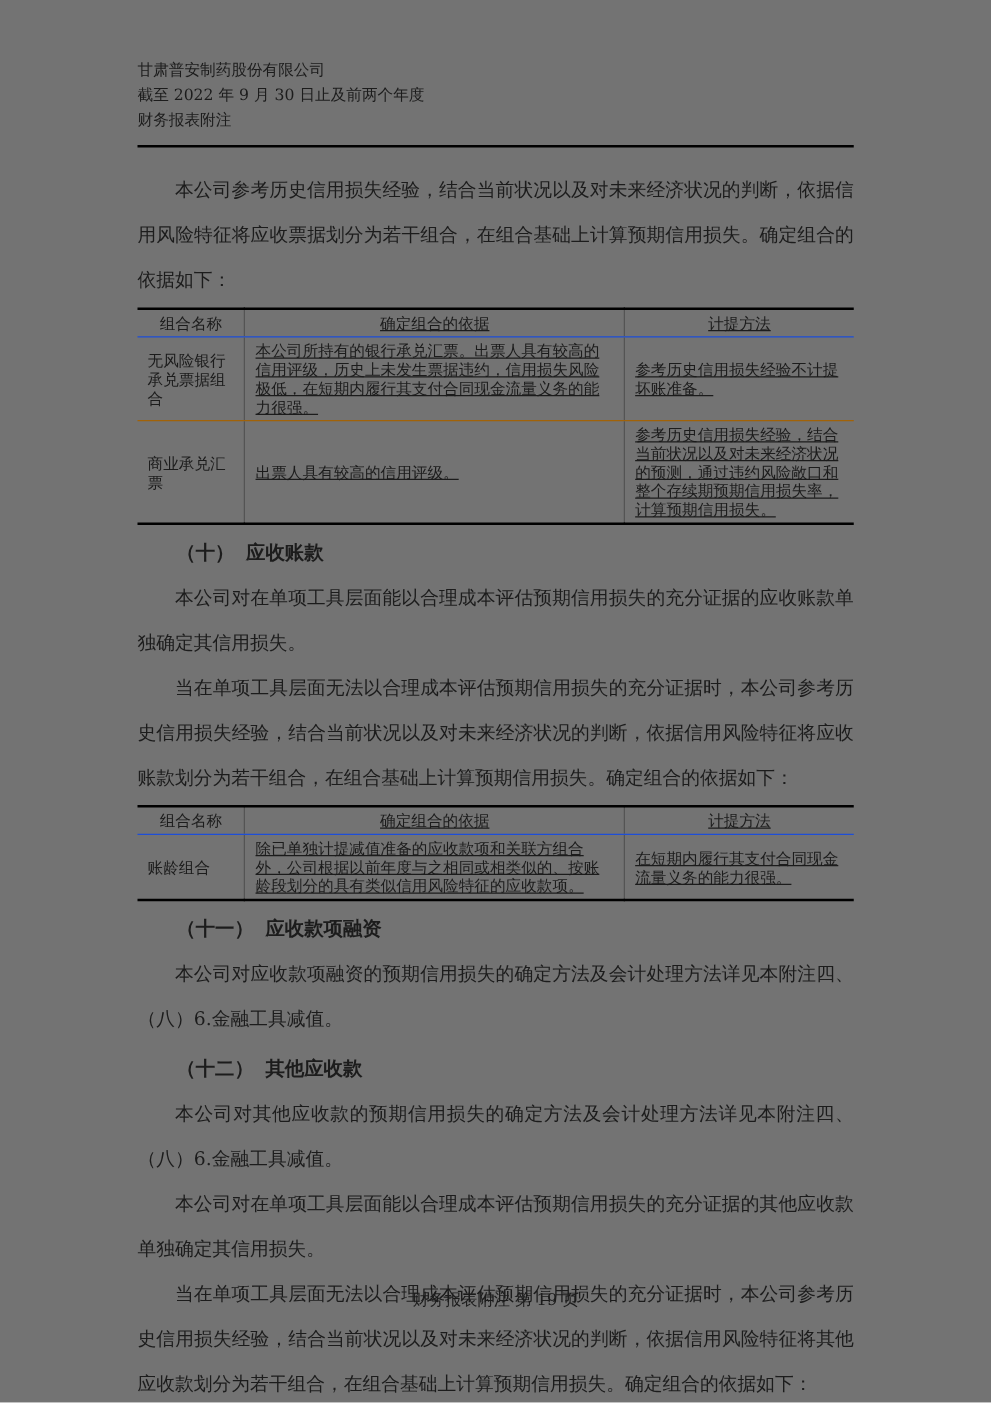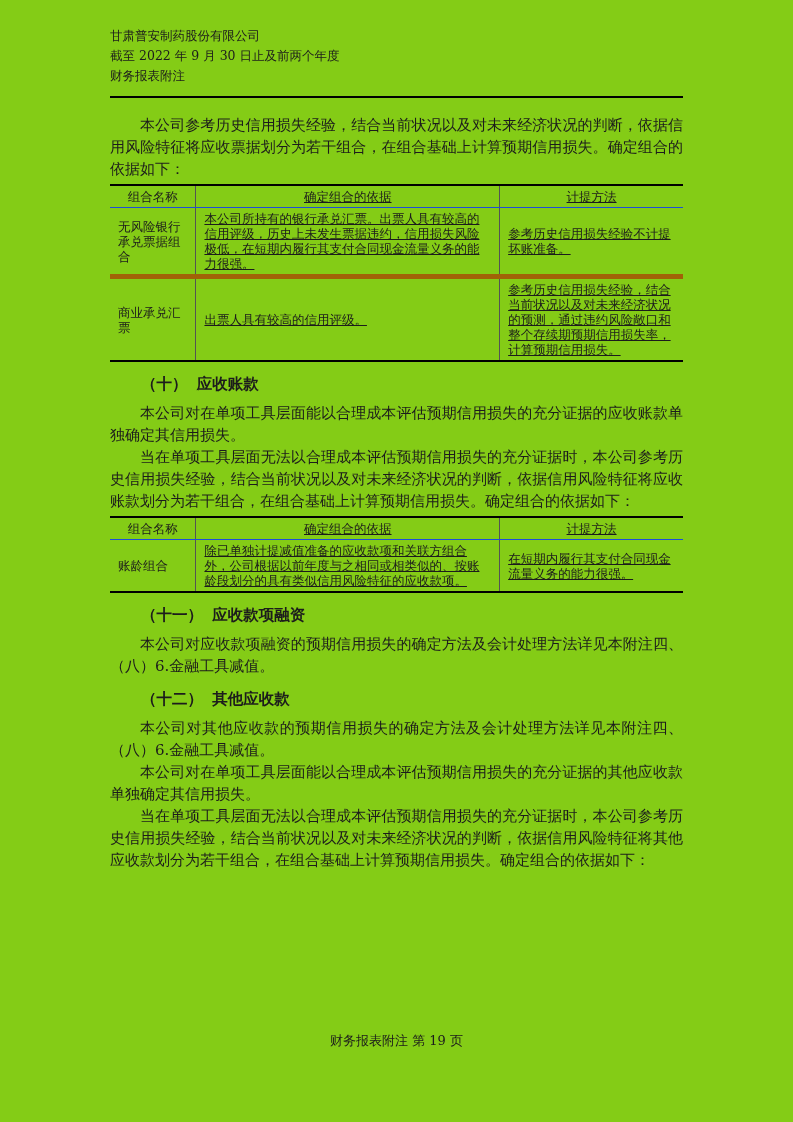--- a/index.html
+++ b/index.html
@@ -1,40 +1,40 @@
 <!DOCTYPE html>
 <html lang="zh"><head>
 <meta charset="utf-8">
 <style>
   html, body { margin: 0; padding: 0; background: #ffffff; }
   .page {
     position: relative;
     width: 793px;
     height: 1122px;
     margin: 0 auto;
-    background: #84cc16;
+    background: #737373;
     color: #1c1c1c;
     font-family: "DejaVu Serif", "Liberation Serif", serif;
     box-sizing: border-box;
-    padding: 26px 110px 0 110px;
+    padding: 46px 110px 0 110px;
     overflow: hidden;
   }
   
   .doc-header { font-size: 12.5px; line-height: 20px; }
   .doc-header div { white-space: nowrap; }
   .header-rule {
     border: none;
     border-top: 2px solid #000;
     margin: 10px 0 0 0;
   }
   
   p.body-para {
     margin: 0;
     font-size: 15px;
-    line-height: 22px;
+    line-height: 36px;
     text-align: justify;
     text-indent: 2em;
   }
   p.first-para { margin-top: 16px; }
   
   h2.sec-heading {
     margin: 12px 0 6px 0;
     font-family: Liberation Mono, monospace;
     font-weight: bold;
     font-size: 15.5px;
@@ -59,21 +59,21 @@
     padding: 3px 8px;
     vertical-align: middle;
     font-weight: normal;
     word-break: break-all;
   }
   table.grid th {
     text-align: center;
     border-bottom: 1px solid #1d4ed8;
   }
   table.grid td { text-align: left; }
-  table.grid tr.row-mid td { border-bottom: 5px solid #a16207; }
+  table.grid tr.row-mid td { border-bottom: 1px solid #a16207; }
   table.grid .vline { border-left: 1px solid #545454; text-decoration: underline; }
   
   .page-footer {
     position: absolute;
     left: 0; right: 0;
     bottom: 72px;
     text-align: center;
     font-size: 13px;
     line-height: 18px;
   }

